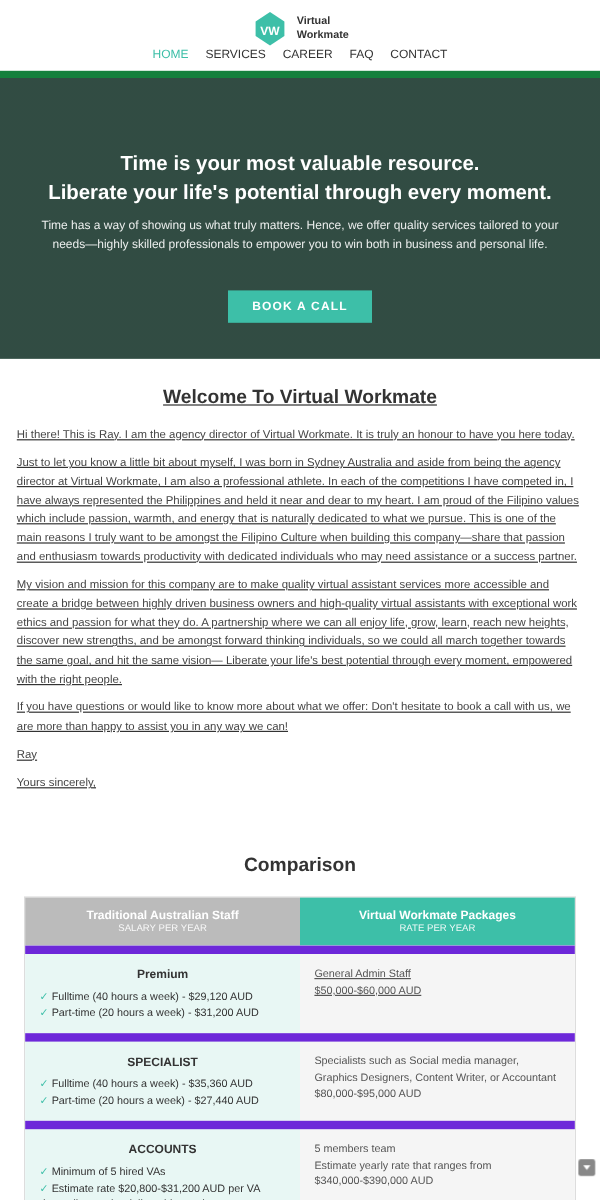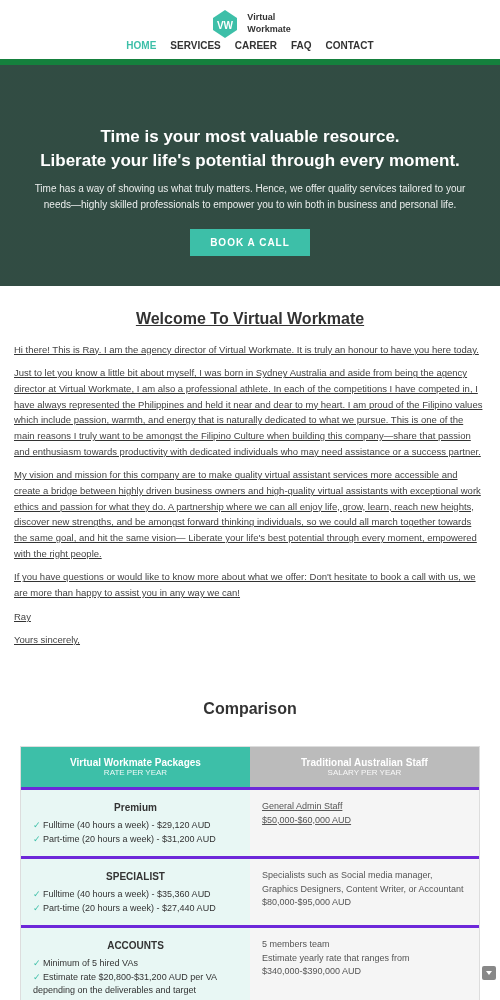--- a/index.html
+++ b/index.html
@@ -6,53 +6,53 @@
     body { font-family: Arial, sans-serif; font-size: 12px; color: #333; width: 500px; }
 
     
     .navbar {
       display: flex; align-items: center; justify-content: space-between;
       padding: 8px 16px; background: #fff; border-bottom: 6px solid #15803d; flex-direction: column;
     }
     .nav-logo { display: flex; align-items: center; gap: 6px; }
     .nav-logo-icon { width: 32px; height: 32px; }
     .nav-links { display: flex; gap: 14px; font-size: 10px; }
-    .nav-links a { text-decoration: none; color: #333; font-weight: 700; cursor: pointer; }
+    .nav-links a { text-decoration: none; color: #333; font-weight: 400; cursor: pointer; }
     .nav-links a.active { color: #3dbfa8; }
 
     
     .hero {
       background: linear-gradient(rgba(0,0,0,0.45), rgba(0,0,0,0.45)), #5a8a7a;
       color: #fff; text-align: center; padding: 60px 30px 30px;
       position: relative; min-height: 160px;
     }
     .hero h1 { font-size: 17px; font-weight: bold; line-height: 1.4; margin-bottom: 8px; }
-    .hero p { font-size: 10px; line-height: 1.6; margin-bottom: 16px; opacity: 0.9; }
+    .hero p { font-size: 10px; line-height: 1.6; margin-bottom: 29px; opacity: 0.9; }
     .btn-primary {
       background: #3dbfa8; color: #fff; border: none; padding: 8px 20px;
       font-size: 10px; font-weight: bold; cursor: pointer; letter-spacing: 1px;
     }
 
     
     .section { padding: 24px 14px; text-decoration: underline; }
     .section-title { text-align: center; font-size: 16px; font-weight: bold; margin-bottom: 14px; }
     .section p { font-size: 9.5px; line-height: 1.65; margin-bottom: 8px; color: #444; }
 
     
     .comparison-section { padding: 20px 20px; }
-    .comparison-title { text-align: center; font-size: 16px; font-weight: bold; margin-bottom: 28px; }
+    .comparison-title { text-align: center; font-size: 16px; font-weight: bold; margin-bottom: 16px; }
     .comparison-grid { display: grid; grid-template-columns: 1fr 1fr; gap: 0; border: 1px solid #ddd; }
     .col-header {
       padding: 10px 12px; text-align: center; font-size: 10px; font-weight: bold;
     }
     .col-header.left { background: #3dbfa8; color: #fff; }
     .col-header.right { background: #bbb; color: #fff; }
     .col-header .rate { font-size: 8px; font-weight: normal; opacity: 0.9; }
     .comp-cell {
-      padding: 10px 12px; border-top: 3px solid #6d28d9; font-size: 9px; line-height: 1.5;
+      padding: 10px 12px; border-top: 7px solid #6d28d9; font-size: 9px; line-height: 1.5;
     }
     .comp-cell.left { background: #e8f7f4; }
     .comp-cell.right { background: #f5f5f5; color: #555; }
     .comp-cell .pkg-title { font-weight: bold; font-size: 10px; margin-bottom: 4px; text-align: center; }
     .comp-cell .check { color: #3dbfa8; }
 
     
     .scroll-indicator {
       position: fixed; right: 4px; bottom: 20px;
       width: 14px; height: 14px; background: #888;
@@ -95,27 +95,27 @@
   <p>My vision and mission for this company are to make quality virtual assistant services more accessible and create a bridge between highly driven business owners and high-quality virtual assistants with exceptional work ethics and passion for what they do. A partnership where we can all enjoy life, grow, learn, reach new heights, discover new strengths, and be amongst forward thinking individuals, so we could all march together towards the same goal, and hit the same vision— Liberate your life's best potential through every moment, empowered with the right people.</p>
   <p>If you have questions or would like to know more about what we offer: Don't hesitate to book a call with us, we are more than happy to assist you in any way we can!</p>
   <p>Ray</p>
   <p>Yours sincerely,</p>
 </section>
 
 <section class="comparison-section">
   <h2 class="comparison-title">Comparison</h2>
   <div class="comparison-grid">
 
+    <div class="col-header right">
+      <div>Traditional Australian Staff</div>
+      <div class="rate">SALARY PER YEAR</div>
+    </div>
     <div class="col-header left">
       <div>Virtual Workmate Packages</div>
       <div class="rate">RATE PER YEAR</div>
-    </div>
-    <div class="col-header right">
-      <div>Traditional Australian Staff</div>
-      <div class="rate">SALARY PER YEAR</div>
     </div>
 
     <div class="comp-cell left">
       <div class="pkg-title">Premium</div>
       <div style="font-size:9px;"><span class="check">✓</span> Fulltime (40 hours a week) - $29,120 AUD</div>
       <div style="font-size:9px;"><span class="check">✓</span> Part-time (20 hours a week) - $31,200 AUD</div>
     </div>
     <div class="comp-cell right">
       <div style="font-size:9px;line-height:1.5;text-decoration:underline;">General Admin Staff<br>$50,000-$60,000 AUD</div>
     </div>

